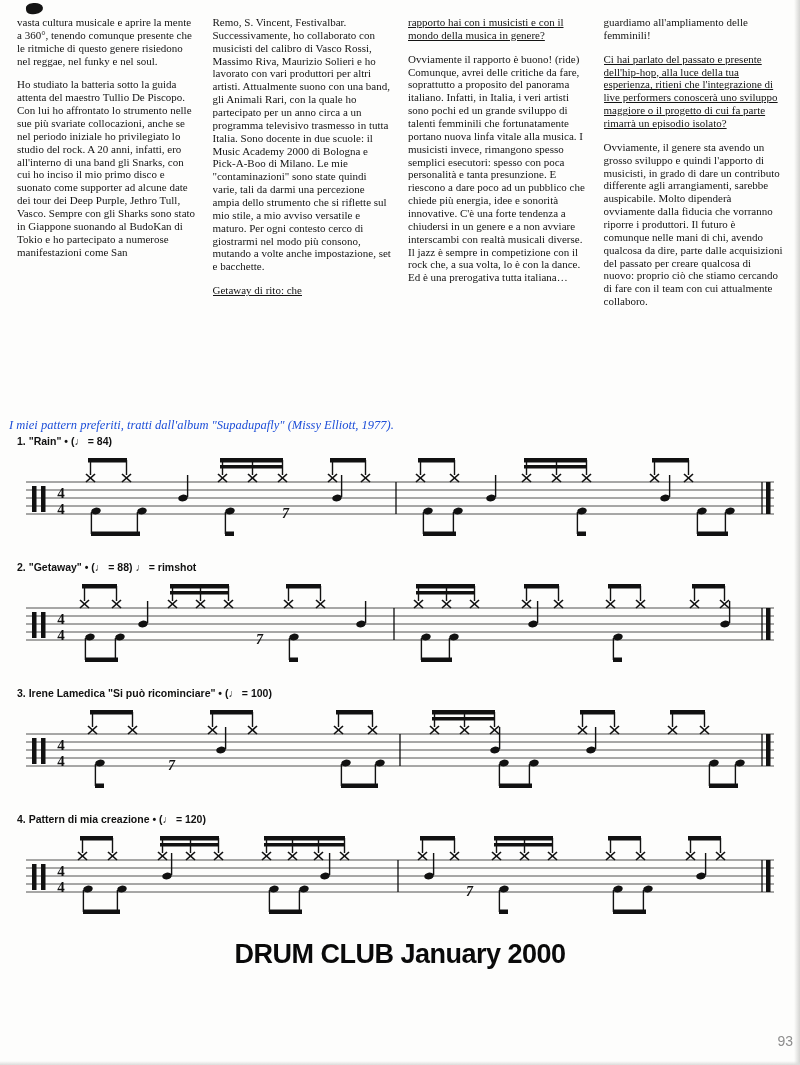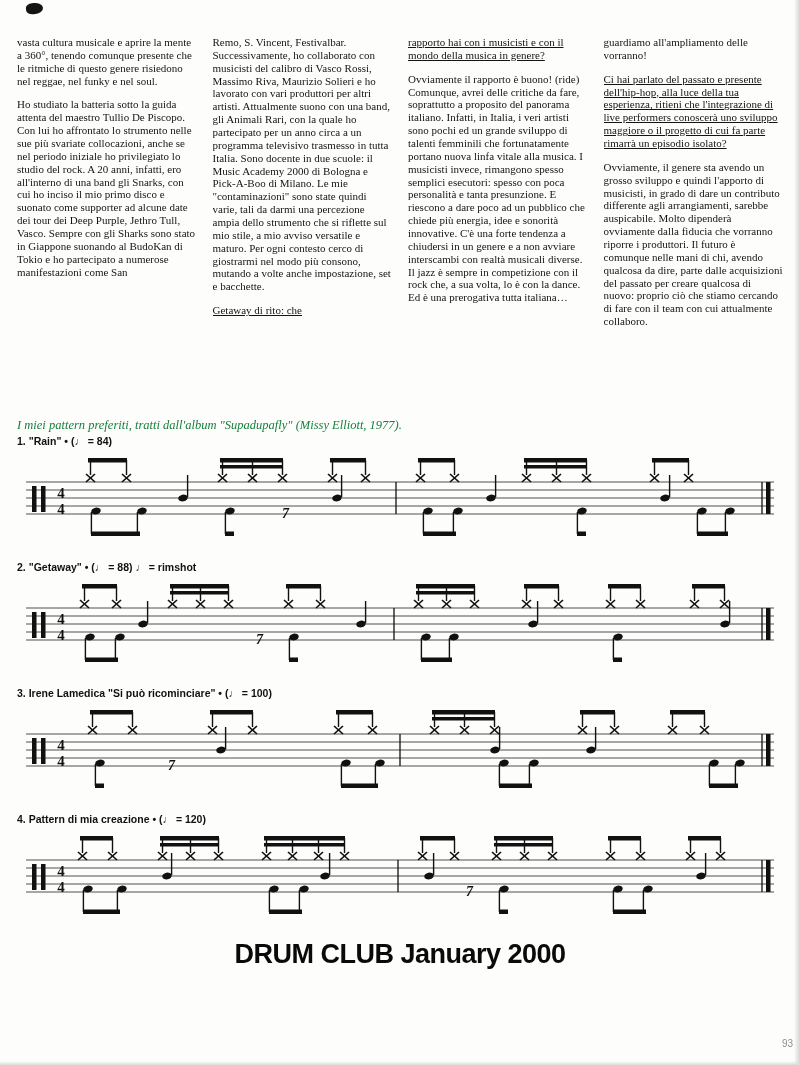--- a/index.html
+++ b/index.html
@@ -2,35 +2,35 @@
 <html><head>
 <meta charset="utf-8">
 <style>
   html,body{margin:0;padding:0;}
   body{width:800px;height:1065px;background:#f2f2f0;font-family:"Liberation Serif",serif;}
   .page{position:relative;width:800px;height:1065px;background:#fdfdfc;overflow:hidden;color:#1b1b1b;}
   .scan-artifact{position:absolute;left:26px;top:3px;width:17px;height:11px;background:#141414;border-radius:45% 60% 55% 45%;transform:rotate(-7deg);}
   .edge-shade{position:absolute;right:0;top:0;width:6px;height:100%;background:linear-gradient(to left,#d4d4d2,rgba(255,255,255,0));pointer-events:none;}
   .bottom-shade{position:absolute;left:0;bottom:0;width:100%;height:4px;background:linear-gradient(to top,#dcdcda,rgba(255,255,255,0));pointer-events:none;}
 
-  .cols{display:grid;grid-template-columns:repeat(4,1fr);gap:15px;box-sizing:border-box;height:412px;padding:36px 16px 0 17px;overflow:hidden;}
+  .cols{display:grid;grid-template-columns:repeat(4,1fr);gap:15px;box-sizing:border-box;height:412px;padding:16px 16px 0 17px;overflow:hidden;}
   .col{overflow:hidden;}
   .col p{margin:0 0 11px;font-size:11px;line-height:1.17;color:#141414;}
   .col p.question{font-weight:normal;text-decoration:underline;}
 
-  .caption{font-style:italic;font-size:12.5px;padding:6px 16px 0 17px;color:#15803d;}
+  .caption{font-style:italic;font-size:12.5px;padding:6px 16px 0 9px;color:#1d4ed8;}
 
   .patterns{padding:2px 8px 0 17px;}
   .pattern{margin-bottom:17px;}
   .pattern-label{font-family:"Liberation Sans","DejaVu Sans",sans-serif;font-weight:bold;font-size:10.5px;color:#111;margin:0 0 1px;}
   svg.stave{display:block;width:766px;height:96px;}
 
   .nb{font-style:italic;font-size:11.5px;padding:0 16px 0 17px;color:#161616;}
   .footer{margin-top:0;text-align:center;font-family:"Liberation Sans","DejaVu Sans",sans-serif;font-weight:800;font-size:27px;letter-spacing:-0.5px;color:#0a0a0a;}
-  .pagenum{position:absolute;right:7px;bottom:16px;font-family:"Liberation Sans",sans-serif;font-size:10px;color:#8d8d8d;}
+  .pagenum{position:absolute;right:7px;bottom:16px;font-family:"Liberation Sans",sans-serif;font-size:14px;color:#8d8d8d;}
 </style>
 </head>
 <body>
 
 <div class="page">
   <div class="scan-artifact"></div>
 
   <div class="cols">
     <div class="col">
         <p class="para">vasta cultura musicale e aprire la mente a 360°, tenendo comunque presente che le ritmiche di questo genere risiedono nel reggae, nel funky e nel soul.</p>
@@ -38,21 +38,21 @@
       </div>
     <div class="col">
         <p class="para">Remo, S. Vincent, Festivalbar. Successivamente, ho collaborato con musicisti del calibro di Vasco Rossi, Massimo Riva, Maurizio Solieri e ho lavorato con vari produttori per altri artisti. Attualmente suono con una band, gli Animali Rari, con la quale ho partecipato per un anno circa a un programma televisivo trasmesso in tutta Italia. Sono docente in due scuole: il Music Academy 2000 di Bologna e Pick-A-Boo di Milano. Le mie "contaminazioni" sono state quindi varie, tali da darmi una percezione ampia dello strumento che si riflette sul mio stile, a mio avviso versatile e maturo. Per ogni contesto cerco di giostrarmi nel modo più consono, mutando a volte anche impostazione, set e bacchette.</p>
         <p class="question">Getaway di rito: che</p>
       </div>
     <div class="col">
         <p class="question">rapporto hai con i musicisti e con il mondo della musica in genere?</p>
         <p class="para">Ovviamente il rapporto è buono! (ride) Comunque, avrei delle critiche da fare, soprattutto a proposito del panorama italiano. Infatti, in Italia, i veri artisti sono pochi ed un grande sviluppo di talenti femminili che fortunatamente portano nuova linfa vitale alla musica. I musicisti invece, rimangono spesso semplici esecutori: spesso con poca personalità e tanta presunzione. E riescono a dare poco ad un pubblico che chiede più energia, idee e sonorità innovative. C'è una forte tendenza a chiudersi in un genere e a non avviare interscambi con realtà musicali diverse. Il jazz è sempre in competizione con il rock che, a sua volta, lo è con la dance. Ed è una prerogativa tutta italiana…</p>
       </div>
     <div class="col">
-        <p class="para">guardiamo all'ampliamento delle vorranno!</p>
+        <p class="para">guardiamo all'ampliamento delle femminili!</p>
         <p class="question">Ci hai parlato del passato e presente dell'hip-hop, alla luce della tua esperienza, ritieni che l'integrazione di live performers conoscerà uno sviluppo maggiore o il progetto di cui fa parte rimarrà un episodio isolato?</p>
         <p class="para">Ovviamente, il genere sta avendo un grosso sviluppo e quindi l'apporto di musicisti, in grado di dare un contributo differente agli arrangiamenti, sarebbe auspicabile. Molto dipenderà ovviamente dalla fiducia che vorranno riporre i produttori. Il futuro è comunque nelle mani di chi, avendo qualcosa da dire, parte dalle acquisizioni del passato per creare qualcosa di nuovo: proprio ciò che stiamo cercando di fare con il team con cui attualmente collaboro.</p>
       </div>
   </div>
 
   <div class="caption">I miei pattern preferiti, tratti dall'album "Supadupafly" (Missy Elliott, 1977).</div>
 
   <div class="patterns">
     <section class="pattern">
       <div class="pattern-label">1. "Rain" • (♩ = 84)</div>

